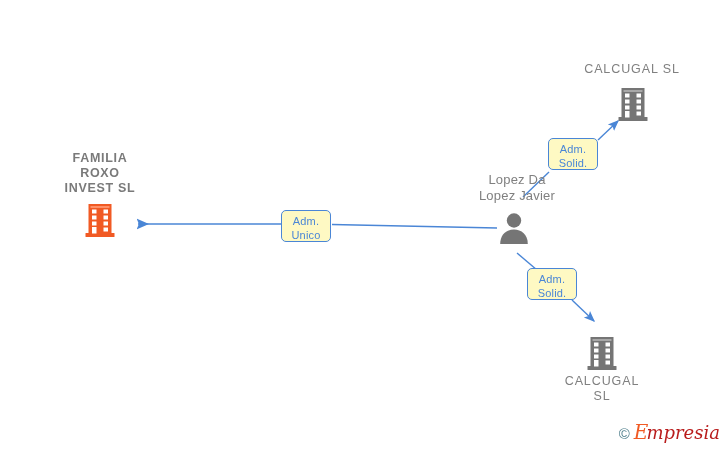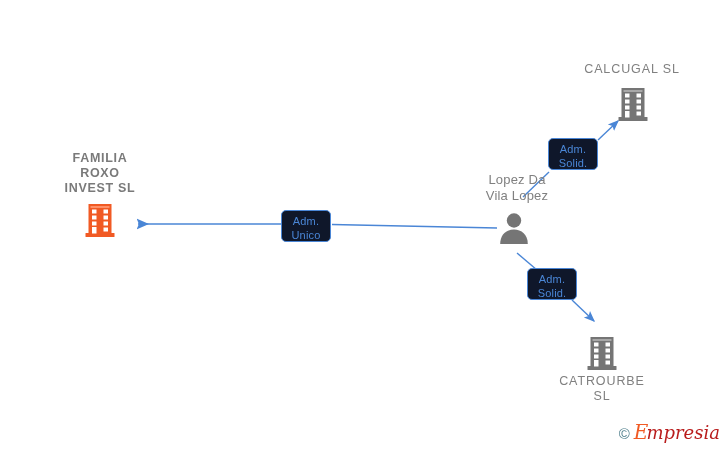--- a/index.html
+++ b/index.html
@@ -68,21 +68,21 @@
     height: 34px;
   }
   .person svg { display: block; width: 34px; height: 34px; }
 
   
   .rel-box {
     position: absolute;
     box-sizing: border-box;
     border: 1px solid #4a86d6;
     border-radius: 5px;
-    background: #0f172a;
+    background: #fef9c3;
     color: #4a86d6;
     font-size: 11px;
     line-height: 14px;
     text-align: center;
     padding-top: 3px;
     white-space: pre-line;
     letter-spacing: 0.2px;
   }
 
   
@@ -200,25 +200,25 @@
         <rect x="9" y="13.5" width="4.5" height="4"></rect>
         <rect x="20.5" y="13.5" width="4.5" height="4"></rect>
         <rect x="9" y="19.5" width="4.5" height="4"></rect>
         <rect x="20.5" y="19.5" width="4.5" height="4"></rect>
         <rect x="20.5" y="25.5" width="4.5" height="4"></rect>
         <rect x="9" y="25" width="4.5" height="6.5"></rect>
       </g>
     </svg>
   </div>
 
-  <div class="node-label" style="left: 537px; top: 374px; width: 130px;">CATROURBE
+  <div class="node-label" style="left: 537px; top: 374px; width: 130px;">CALCUGAL
 SL</div>
 
   <div class="person-label" style="left: 462px; top: 172px; width: 110px;">Lopez Da
-Vila Lopez</div>
+Lopez Javier</div>
 
   <div class="person" style="left: 497px; top: 211px;">
     <svg viewBox="0 0 34 34" xmlns="http://www.w3.org/2000/svg">
       <circle cx="17" cy="9.5" r="7.2" fill="#757575"></circle>
       <path d="M3.2,33 C3.2,23.5 9.6,18.6 17,18.6 C24.4,18.6 30.8,23.5 30.8,33 Z" fill="#757575"></path>
     </svg>
   </div>
 
   <div class="rel-box" style="left: 281px; top: 210px; width: 50px; height: 32px;">Adm.
 Unico</div>

